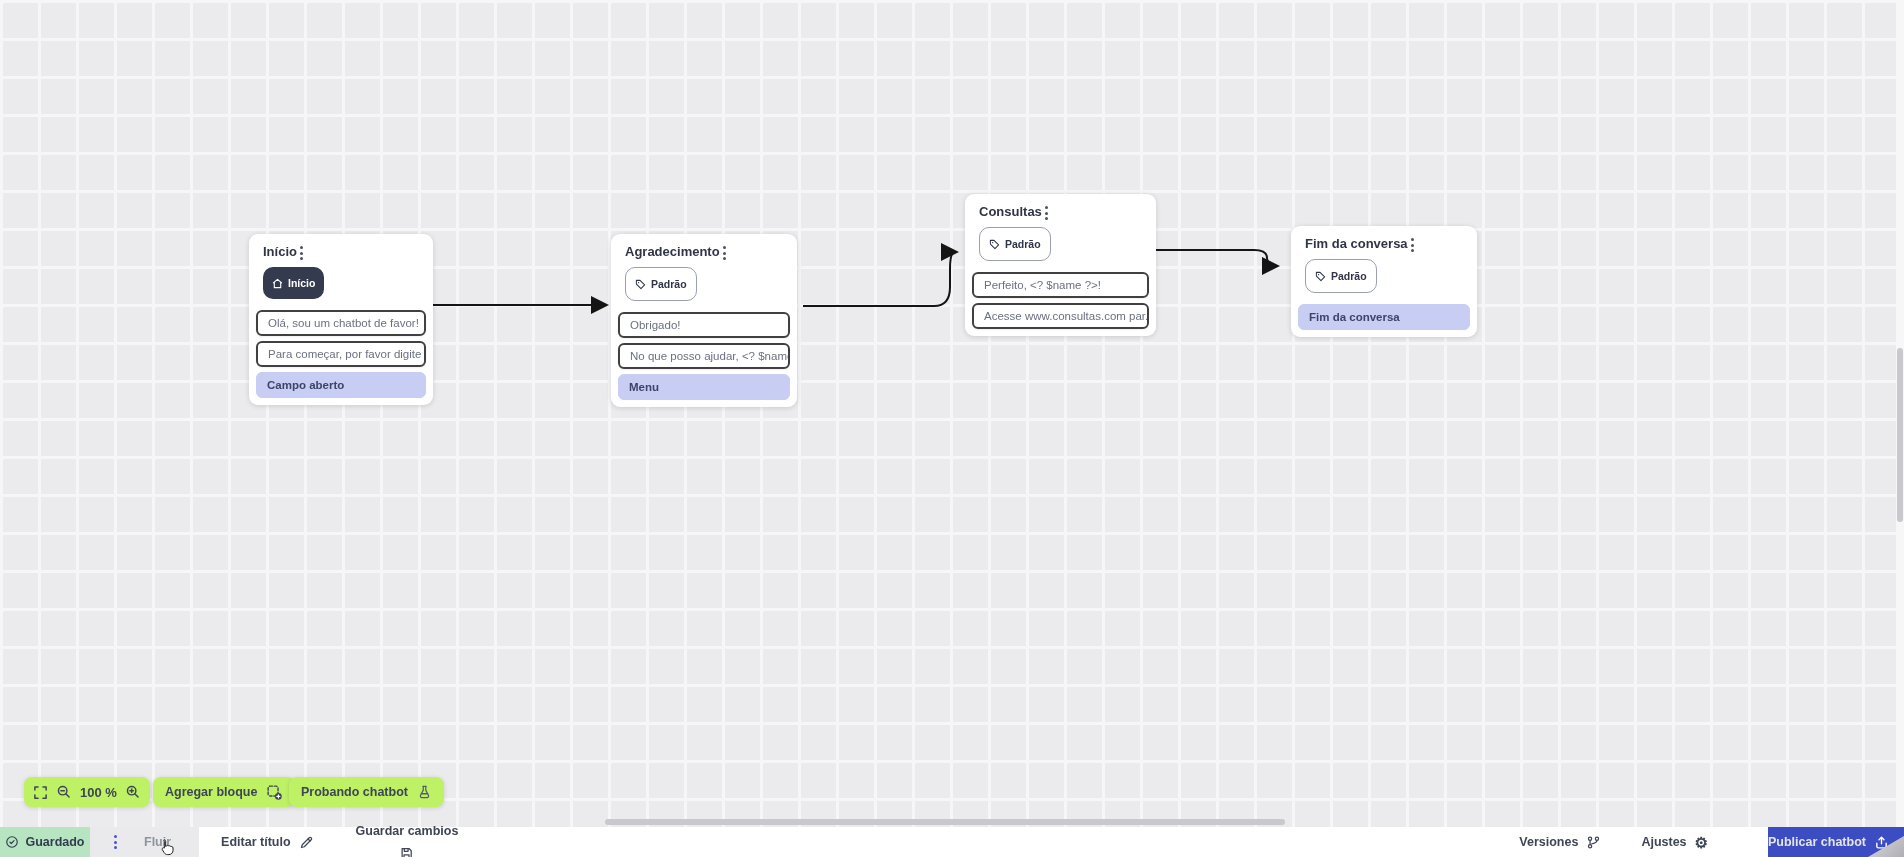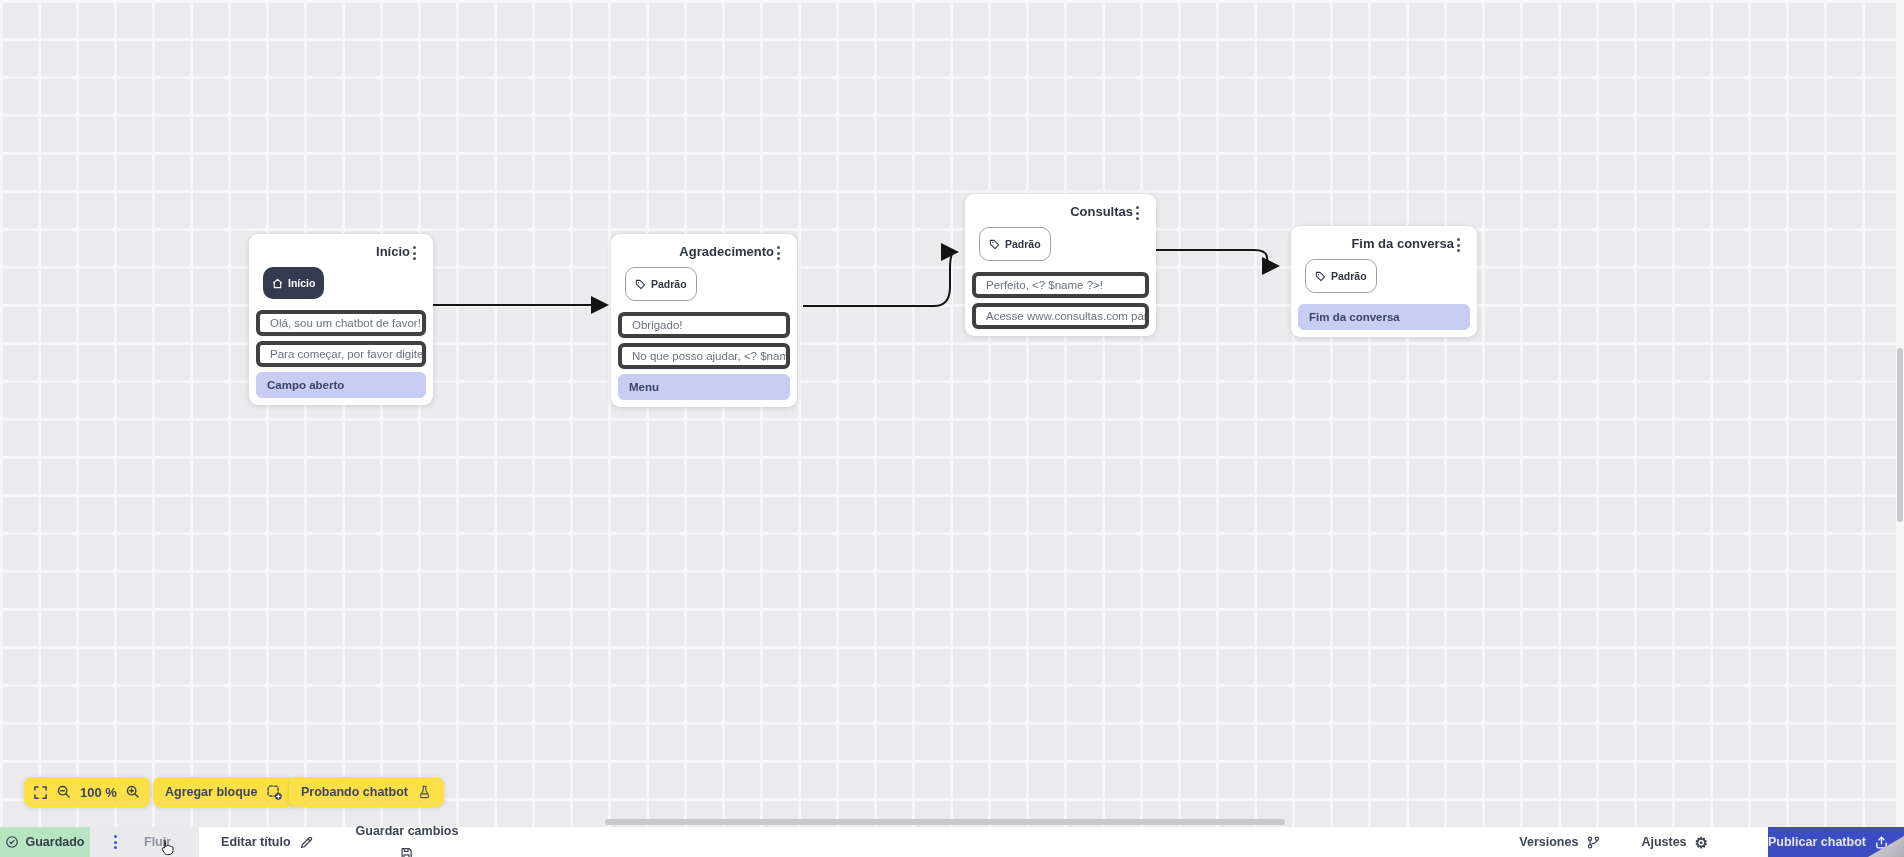--- a/index.html
+++ b/index.html
@@ -13,38 +13,38 @@
     background-image:
       linear-gradient(to right, #f6f6f8 0 3px, transparent 3px),
       linear-gradient(to bottom, #f6f6f8 0 3px, transparent 3px);
     background-size:38px 38px; }
 
   .edges { position:absolute; inset:0; pointer-events:none; }
 
   
   .node { position:absolute; background:#fff; border-radius:9px;
     box-shadow:0 1px 5px rgba(40,40,60,.16); padding:8px 7px 7px 7px; }
-  .node-header { display:flex; align-items:flex-start; justify-content:flex-end; padding:2px 7px 0 7px; }
+  .node-header { display:flex; align-items:flex-start; justify-content:flex-start; padding:2px 7px 0 7px; }
   .node-title { font-size:13px; font-weight:bold; color:#2f3546; line-height:16px; }
   .node-menu { display:flex; flex-direction:column; gap:2.5px; padding:2px 3px; cursor:pointer; }
   .node-menu i { width:3px; height:3px; border-radius:50%; background:#4b5162; display:block; }
   .badge { display:inline-flex; align-items:center; gap:5px; height:18px; border-radius:10px;
     padding:16px 9px; font-size:10.5px; font-weight:bold; margin:5px 0 0 7px; }
   .badge.dark { background:#343b4e; color:#fff; }
   .badge.outline { background:#fff; color:#2f3546; border:1px solid #9aa0ab; }
   .rows { margin-top:11px; }
   .row { height:26px; display:flex; align-items:center; padding:0 10px; margin-bottom:5px;
     border-radius:6px; font-size:11.5px; white-space:nowrap; overflow:hidden; }
   .row:last-child { margin-bottom:0; }
-  .row.msg { background:#fff; border:4px solid #404040; color:#6a7180;
+  .row.msg { background:#fff; border:2px solid #404040; color:#6a7180;
     box-shadow:0 1px 2px rgba(40,40,60,.07); }
   .row.hl { background:#c7cdf3; border:1px solid #c7cdf3; color:#3d4468; font-weight:bold; }
 
   
-  .float-btn { position:absolute; top:777px; height:30px; background:#fde047; border-radius:8px;
+  .float-btn { position:absolute; top:777px; height:30px; background:#bef264; border-radius:8px;
     box-shadow:0 1px 4px rgba(40,40,60,.16); display:flex; align-items:center;
     font-size:12.5px; font-weight:bold; color:#3e4555; cursor:pointer; }
   .zoom-card { left:24px; padding:0 9px; gap:8px; }
   .zoom-card svg { display:block; }
   .zoom-level { font-size:13px; }
   .btn-addblock { left:153px; padding:15px 12px; gap:9px; }
   .btn-test { left:289px; padding:0 12px; gap:9px; }
 
   
   .v-track { position:absolute; top:0; bottom:30px; right:0; width:8px; background:#f7f7f8; }

